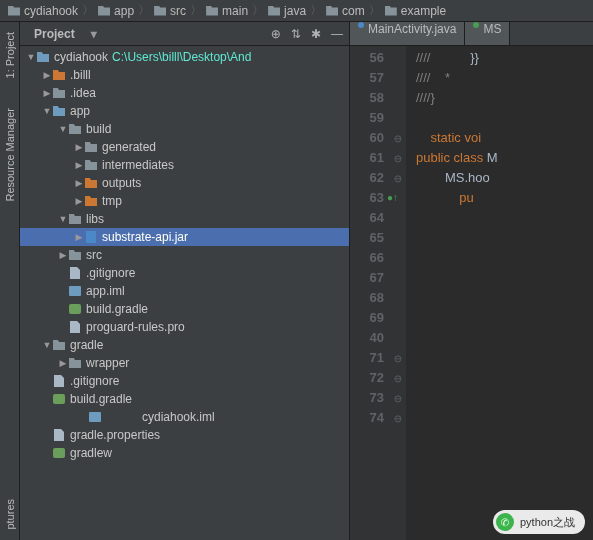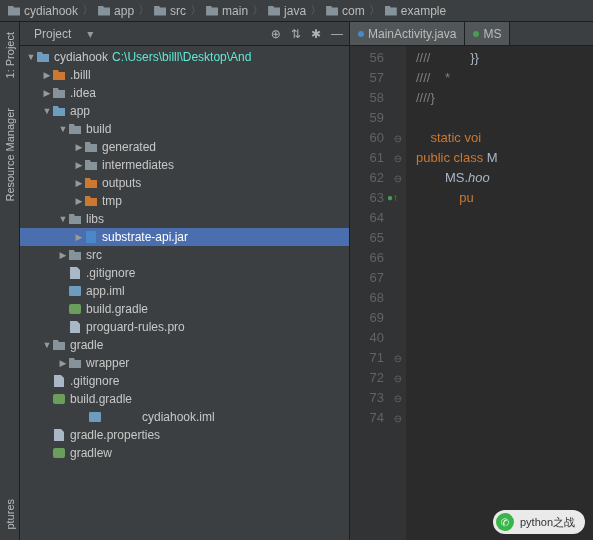--- a/index.html
+++ b/index.html
@@ -10,21 +10,21 @@
 .breadcrumb .sep { color: #6e6e6e; }
 .folder-icon { width: 12px; height: 10px; background: #87939a; display: inline-block; clip-path: polygon(0 0, 40% 0, 50% 20%, 100% 20%, 100% 100%, 0 100%); }
 
 .main { display: flex; height: 518px; }
 .side-tabs { width: 20px; background: #3c3f41; border-right: 1px solid #1e1e1e; display: flex; flex-direction: column; align-items: center; padding-top: 10px; gap: 30px; }
 .side-tab { writing-mode: vertical-rl; transform: rotate(180deg); color: #bbb; font-size: 11px; cursor: pointer; display: flex; align-items: center; gap: 4px; }
 .side-tab.bottom { margin-top: auto; margin-bottom: 10px; }
 
 .project-panel { width: 330px; background: #3c3f41; border-right: 1px solid #1e1e1e; display: flex; flex-direction: column; }
 .panel-header { height: 24px; display: flex; align-items: center; padding: 0 6px; gap: 8px; border-bottom: 1px solid #1e1e1e; }
-.panel-title { display: flex; align-items: flex-start; gap: 16px; color: #bbb; flex: 1; }
+.panel-title { display: flex; align-items: flex-start; gap: 16px; color: #bbb; flex: 1; font-weight: bold; }
 .panel-icons { display: flex; gap: 10px; color: #afb1b3; }
 .panel-icons span { cursor: pointer; }
 
 .tree { flex: 1; overflow: hidden; padding: 2px 0; }
 .tree-row { display: flex; align-items: center; height: 18px; padding-left: 6px; cursor: pointer; white-space: nowrap; }
 .tree-row.selected { background: #4b6eaf; color: #fff; }
 .tree-row .arrow { width: 10px; text-align: center; color: #999; font-size: 9px; }
 .tree-row .arrow.hidden { visibility: hidden; }
 .tree-row .ficon { width: 14px; height: 12px; margin-right: 4px; display: inline-flex; align-items: center; justify-content: center; }
 .tree-row .label { color: #c8c8c8; }
@@ -33,35 +33,35 @@
 .folder-brown { width: 12px; height: 10px; background: #cc7832; clip-path: polygon(0 0, 40% 0, 50% 20%, 100% 20%, 100% 100%, 0 100%); }
 .folder-grey { width: 12px; height: 10px; background: #87939a; clip-path: polygon(0 0, 40% 0, 50% 20%, 100% 20%, 100% 100%, 0 100%); }
 .folder-module { width: 12px; height: 10px; background: #6e9cbe; clip-path: polygon(0 0, 40% 0, 50% 20%, 100% 20%, 100% 100%, 0 100%); }
 .file-icon { width: 10px; height: 12px; background: #a9b7c6; clip-path: polygon(0 0, 70% 0, 100% 25%, 100% 100%, 0 100%); }
 .jar-icon { width: 10px; height: 12px; background: #4a88c7; }
 .gradle-icon { width: 12px; height: 10px; background: #6c9e5b; border-radius: 2px; }
 .iml-icon { width: 12px; height: 10px; background: #6e9cbe; border-radius: 1px; }
 
 .editor-wrap { flex: 1; display: flex; flex-direction: column; background: #2b2b2b; }
 .tabs { height: 24px; display: flex; border-bottom: 1px solid #1e1e1e; background: #3c3f41; }
-.tab { display: flex; align-items: center; gap: 4px; padding: 0 8px; background: #515658; color: #bbb; border-right: 1px solid #1e1e1e; cursor: pointer; }
+.tab { display: flex; align-items: flex-start; gap: 4px; padding: 0 8px; background: #515658; color: #bbb; border-right: 1px solid #1e1e1e; cursor: pointer; }
 .tab .dot { width: 6px; height: 6px; border-radius: 50%; background: #499c54; }
 .tab.java .dot { background: #4a88c7; }
 .editor { flex: 1; display: flex; position: relative; font-family: "Consolas", monospace; font-size: 13px; }
 .gutter { width: 40px; background: #313335; text-align: right; padding: 2px 6px 0 0; color: #606366; }
-.gutter div { height: 20px; line-height: 20px; position: relative; }
+.gutter div { height: 20px; line-height: 20px; position: relative; font-weight: bold; }
 .gutter .marker { position: absolute; right: -14px; color: #499c54; font-size: 10px; }
 .fold-col { width: 16px; background: #313335; padding-top: 2px; }
 .fold-col div { height: 20px; display: flex; align-items: center; justify-content: center; color: #606366; font-size: 10px; }
 .code { flex: 1; padding: 2px 0 0 10px; }
 .code-line { height: 20px; line-height: 20px; white-space: pre; }
 .c-grey { color: #808080; }
 .c-kw { color: #cc7832; }
 .c-cls { color: #a9b7c6; }
-.c-italic { font-style: italic; }
+.c-italic { }
 
 .wm { position: absolute; bottom: 6px; right: 8px; background: rgba(255,255,255,0.9); border-radius: 12px; padding: 3px 10px 3px 3px; display: flex; align-items: center; gap: 6px; font-size: 11px; color: #333; }
 .wm-circle { width: 18px; height: 18px; border-radius: 50%; background: #39b54a; display: flex; align-items: center; justify-content: center; color: #fff; font-size: 10px; }
 </style>
 </head>
 <body>
 
 <div class="breadcrumb" id="bc">
     <span class="crumb">
       <span class="folder-icon"></span>

